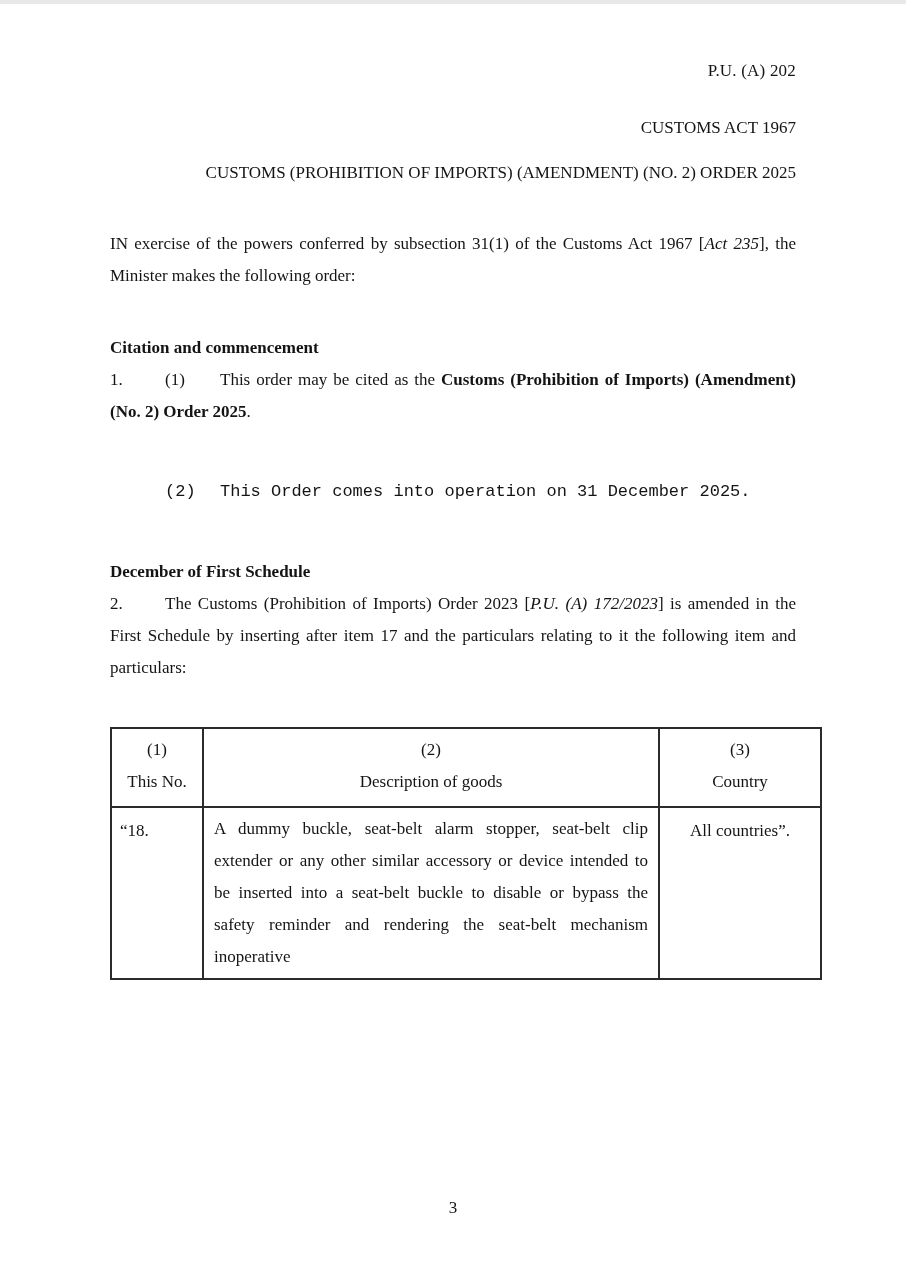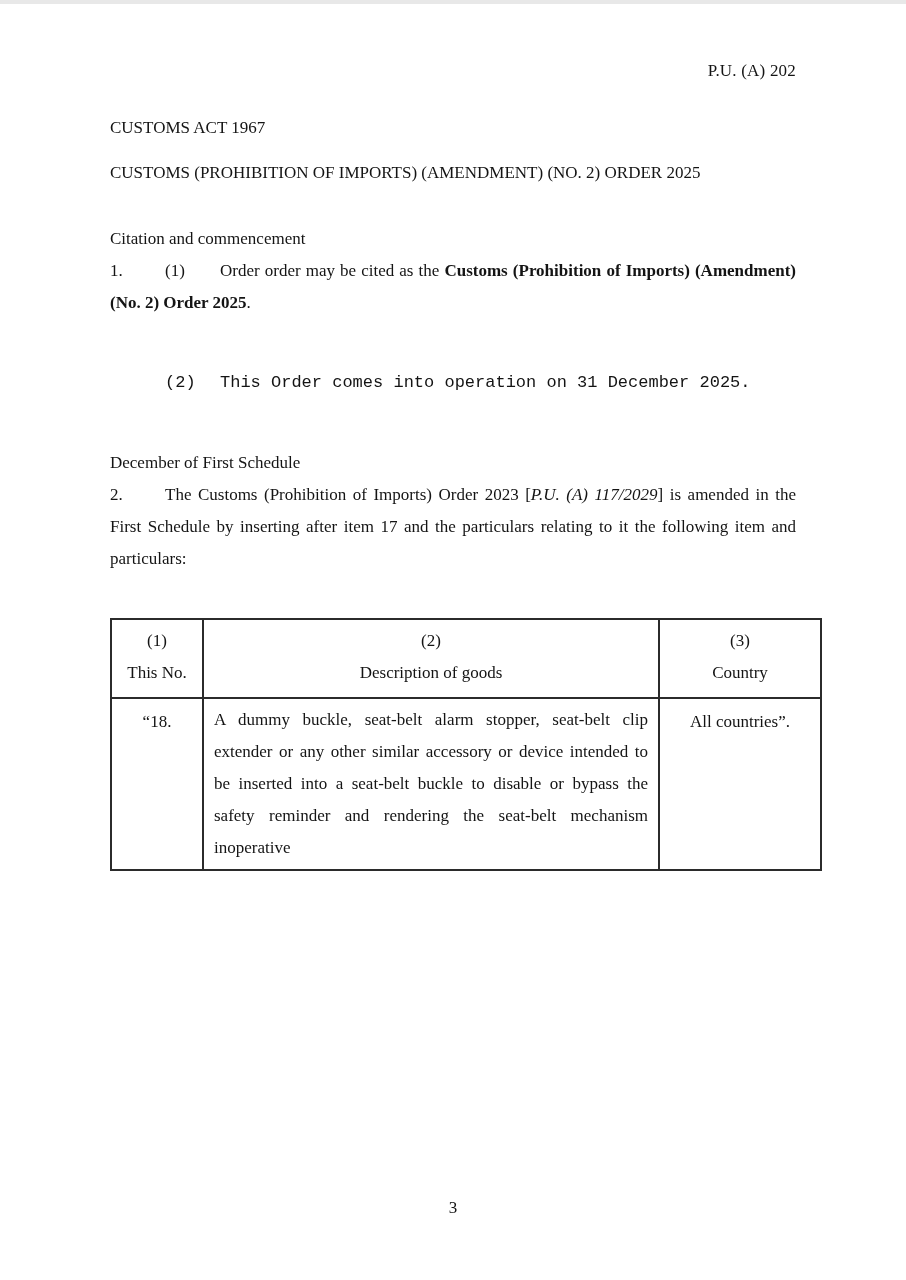--- a/index.html
+++ b/index.html
@@ -20,31 +20,31 @@
   .content {
     padding-left: 110px;
     padding-right: 110px;
   }
   .ref-header {
     padding-top: 57px;
     text-align: right;
     letter-spacing: 0.2px;
   }
   .title {
-    text-align: left;
+    text-align: right;
   }
   .title-1 { margin-top: 37px; }
   .title-2 { margin-top: 25px; }
   .para {
     line-height: 32px;
     text-align: justify;
   }
   .preamble { margin-top: 45px; }
   .section-heading {
-    font-weight: normal;
+    font-weight: bold;
     line-height: 32px;
   }
   .citation-heading { margin-top: 40px; }
   .tabnum {
     display: inline-block;
     width: 55px;
   }
   .sub-para {
     margin-top: 48px;
     padding-left: 55px;
@@ -68,22 +68,22 @@
     font-size: 17px;
   }
   .col-item { width: 92px; }
   .col-desc { width: 456px; }
   .col-country { width: 162px; }
   td.th-cell {
     text-align: center;
     padding: 5px 4px 8px 4px;
   }
   td.item-cell {
-    text-align: center;
-    padding: 7px 20px;
+    text-align: left;
+    padding: 7px 8px;
     font-family: Liberation Serif, serif;
   }
   td.desc-cell {
     text-align: justify;
     padding: 5px 10px;
   }
   td.country-cell {
     text-align: center;
     padding: 7px 20px;
   }
@@ -108,30 +108,31 @@
 <body>
 
 <div class="page">
   <div class="content">
 
     <div class="ref-header">P.U. (A) 202</div>
 
     <div class="title title-1">CUSTOMS ACT 1967</div>
     <div class="title title-2">CUSTOMS (PROHIBITION OF IMPORTS) (AMENDMENT) (NO. 2) ORDER 2025</div>
 
+    <div class="para preamble"><span>IN exercise of the powers conferred by subsection 31(1) of the Customs Act 1967 [</span><span class="italic">Act 235</span><span>], the Minister makes the following order:</span></div>
 
     <div class="section-heading citation-heading">Citation and commencement</div>
 
-    <div class="para"><span class="tabnum">1.</span><span class="tabnum">(1)</span><span>Order order may be cited as the </span><span class="bold">Customs (Prohibition of Imports) (Amendment) (No. 2) Order 2025</span><span>.</span></div>
+    <div class="para"><span class="tabnum">1.</span><span class="tabnum">(1)</span><span>This order may be cited as the </span><span class="bold">Customs (Prohibition of Imports) (Amendment) (No. 2) Order 2025</span><span>.</span></div>
 
     <div class="sub-para"><span class="tabnum">(2)</span><span>This Order comes into operation on 31 December 2025.</span></div>
 
     <div class="section-heading amendment-heading">December of First Schedule</div>
 
-    <div class="para"><span class="tabnum">2.</span><span>The Customs (Prohibition of Imports) Order 2023 [</span><span class="italic">P.U. (A) 117/2029</span><span>] is amended in the First Schedule by inserting after item 17 and the particulars relating to it the following item and particulars:</span></div>
+    <div class="para"><span class="tabnum">2.</span><span>The Customs (Prohibition of Imports) Order 2023 [</span><span class="italic">P.U. (A) 172/2023</span><span>] is amended in the First Schedule by inserting after item 17 and the particulars relating to it the following item and particulars:</span></div>
 
   </div>
 
   <table class="schedule">
     <colgroup>
       <col class="col-item">
       <col class="col-desc">
       <col class="col-country">
     </colgroup>
     <tbody>

